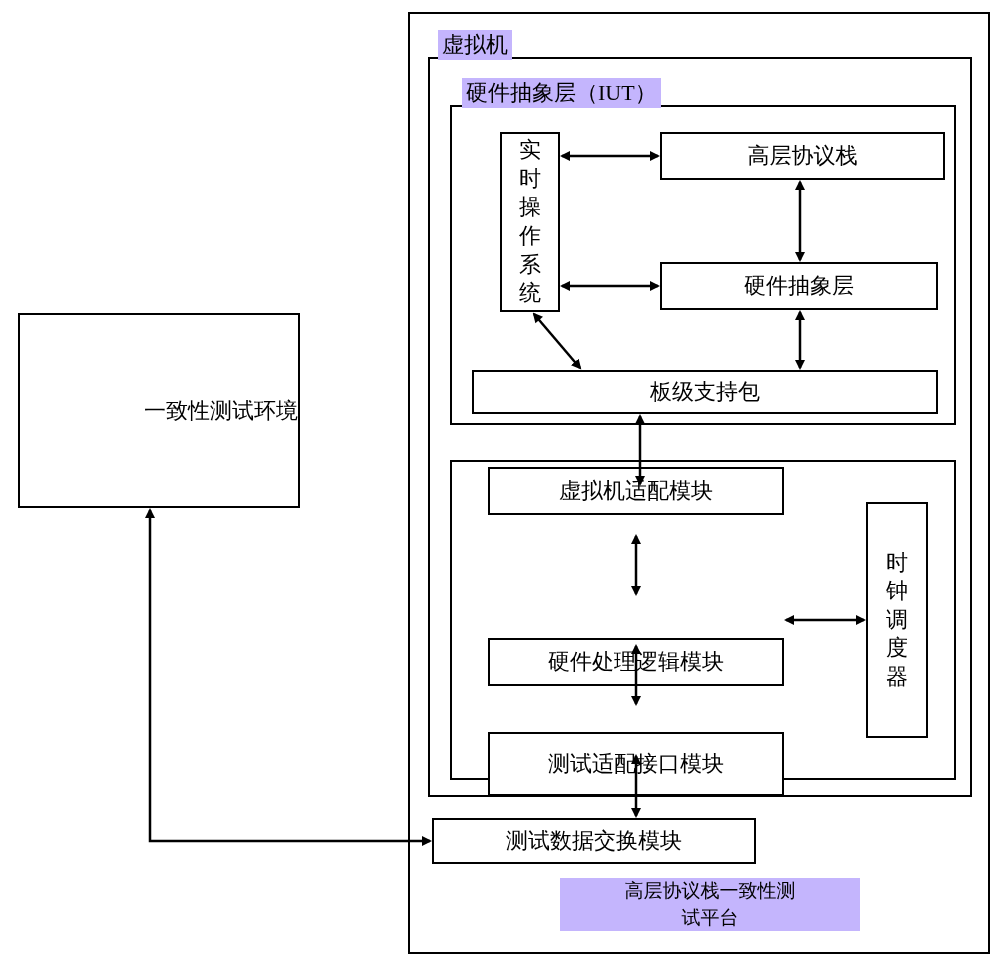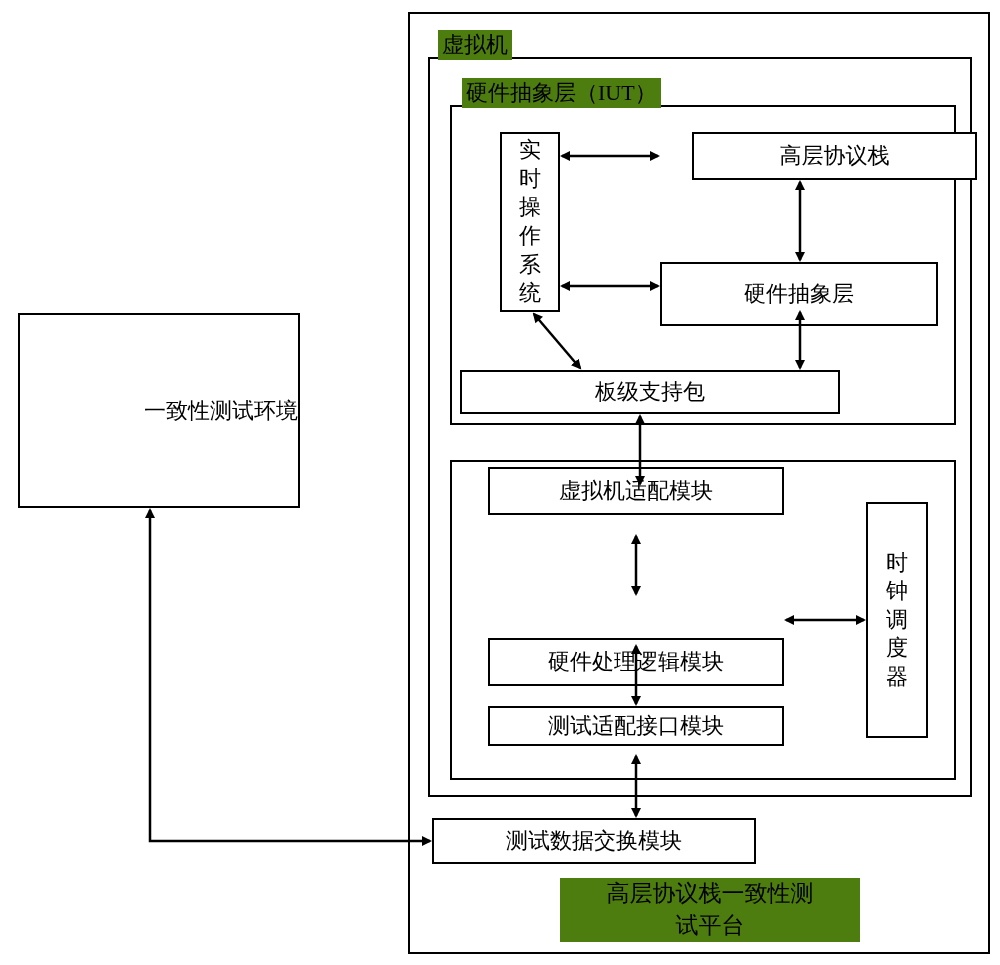--- a/index.html
+++ b/index.html
@@ -21,82 +21,82 @@
       background: #fff;
     }
     .container-box {
       position: absolute;
       border: 2px solid #000;
       background: transparent;
     }
     .label {
       position: absolute;
       font-size: 22px;
-      background: #4d7c0f;
+      background: #c4b5fd;
       padding: 0 4px;
     }
     .vert-text {
       writing-mode: horizontal-tb;
       line-height: 1.3;
     }
     svg.connector {
       position: absolute;
       overflow: visible;
       pointer-events: none;
     }
   </style>
 </head>
 <body>
 
 <div class="box" style="left:18px; top:313px; width:282px; height:195px;justify-content:flex-end;">
   <span>一致性测试环境</span>
 </div>
 
 <div class="container-box" style="left:408px; top:12px; width:582px; height:942px;"></div>
-<div class="label" style="left:560px; top:878px; width:300px; text-align:center; white-space:pre-line; font-size:23px; line-height:1.4;">高层协议栈一致性测
+<div class="label" style="left:560px; top:878px; width:300px; text-align:center; white-space:pre-line; font-size:19px; line-height:1.4;">高层协议栈一致性测
 试平台</div>
 
 <div class="container-box" style="left:428px; top:57px; width:544px; height:740px;"></div>
 <div class="label" style="left:438px; top:30px;">虚拟机</div>
 
 <div class="container-box" style="left:450px; top:105px; width:506px; height:320px;"></div>
 <div class="label" style="left:462px; top:78px;">硬件抽象层（IUT）</div>
 
 <div class="box" style="left:500px; top:132px; width:60px; height:180px;">
   <span class="vert-text" style="white-space:pre-line;">实
 时
 操
 作
 系
 统</span>
 </div>
 
-<div class="box" style="left:692px; top:132px; width:285px; height:48px;">
+<div class="box" style="left:660px; top:132px; width:285px; height:48px;">
   <span>高层协议栈</span>
 </div>
 
-<div class="box" style="left:660px; top:262px; width:278px; height:64px;">
+<div class="box" style="left:660px; top:262px; width:278px; height:48px;">
   <span>硬件抽象层</span>
 </div>
 
-<div class="box" style="left:460px; top:370px; width:380px; height:44px;">
+<div class="box" style="left:472px; top:370px; width:466px; height:44px;">
   <span>板级支持包</span>
 </div>
 
 <div class="container-box" style="left:450px; top:460px; width:506px; height:320px;"></div>
 
 <div class="box" style="left:488px; top:467px; width:296px; height:48px;">
   <span>虚拟机适配模块</span>
 </div>
 
 <div class="box" style="left:488px; top:596px; width:296px; height:48px;margin-top:42px;">
   <span>硬件处理逻辑模块</span>
 </div>
 
-<div class="box" style="left:488px; top:706px; width:296px; height:40px;">
+<div class="box" style="left:488px; top:732px; width:296px; height:64px;">
   <span>测试适配接口模块</span>
 </div>
 
 <div class="box" style="left:866px; top:502px; width:62px; height:236px;">
   <span class="vert-text" style="white-space:pre-line;">时
 钟
 调
 度
 器</span>
 </div>

